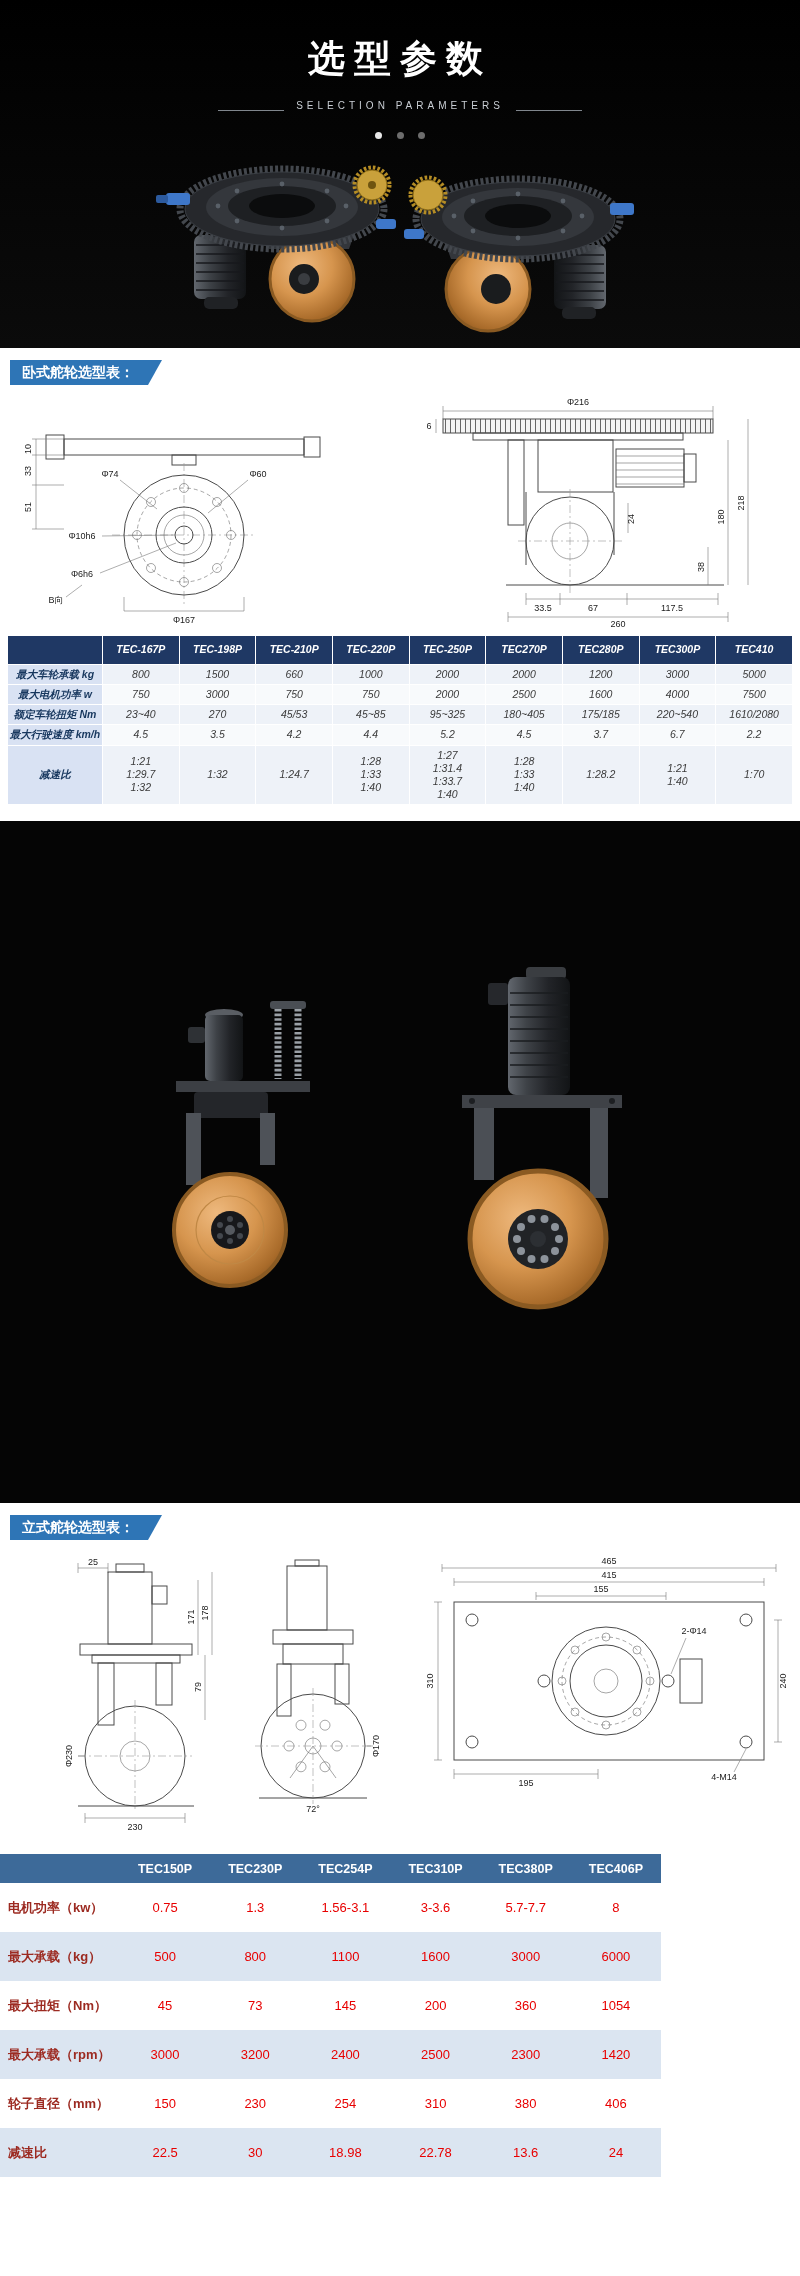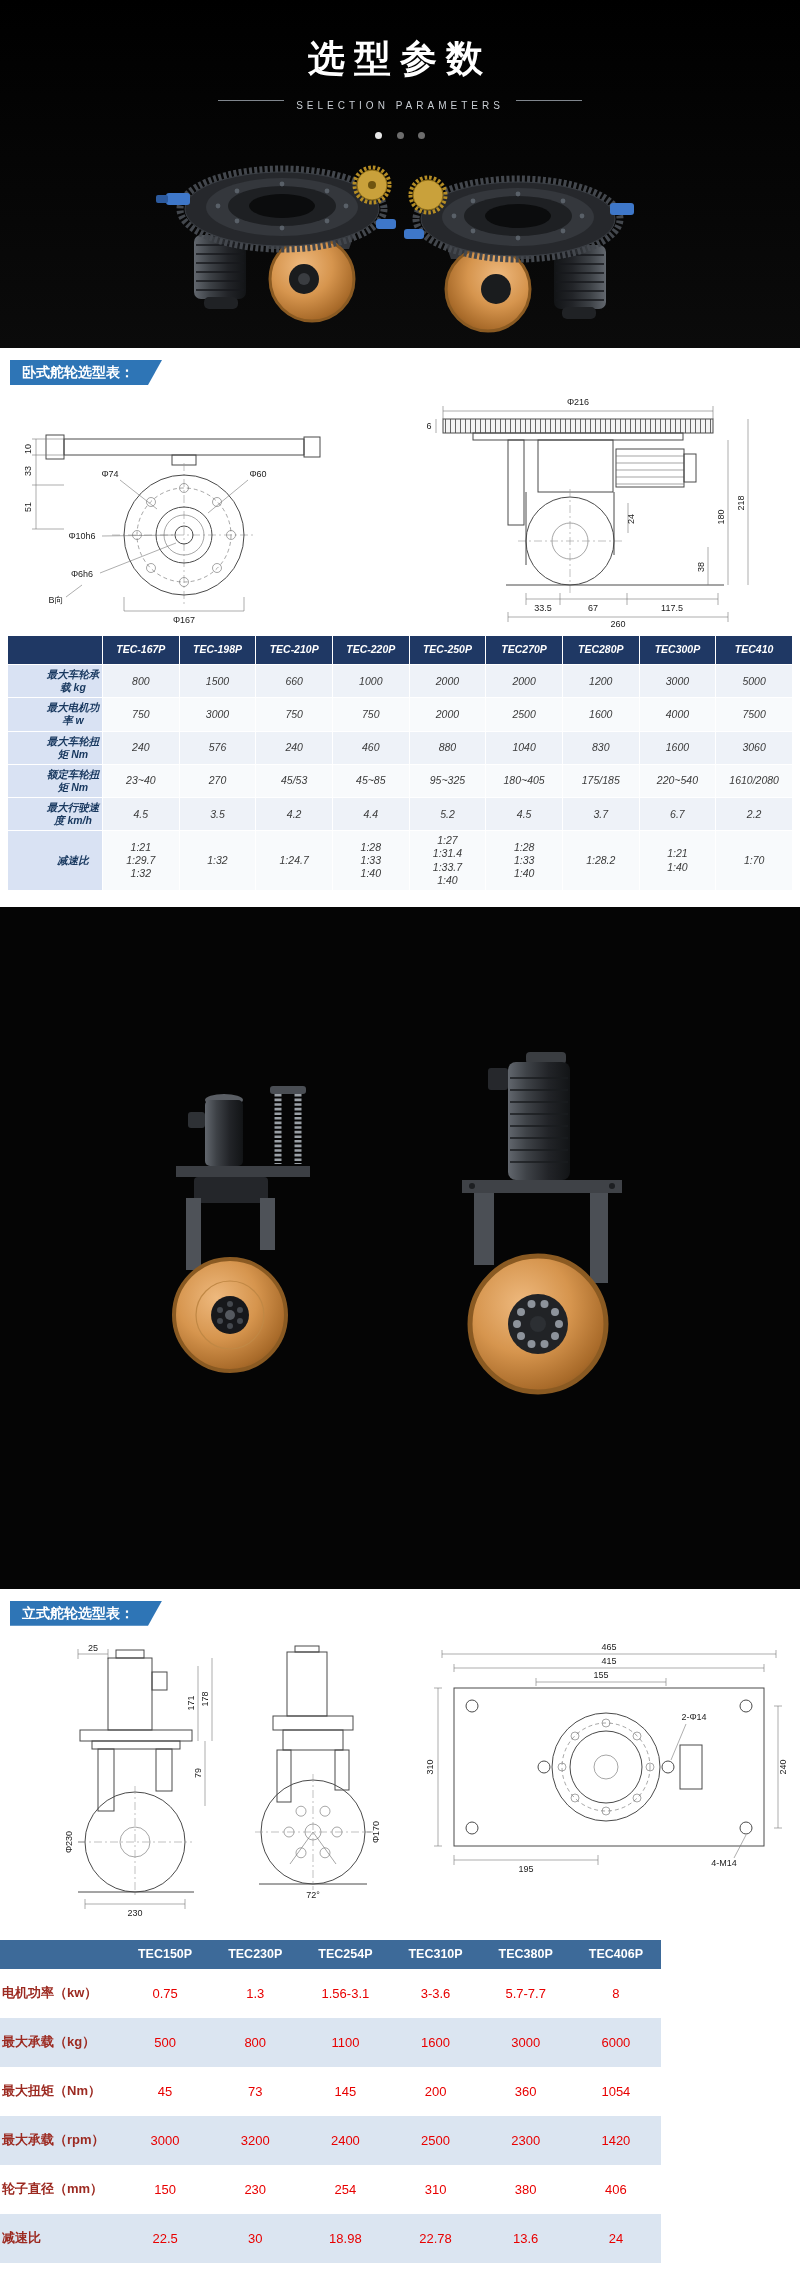--- a/index.html
+++ b/index.html
@@ -1,21 +1,21 @@
 <!DOCTYPE html>
 <html><head>
 <meta charset="utf-8">
 <style>
   html,body { margin:0; padding:0; background:#fff; }
   body { width:800px; font-family:"Liberation Sans","DejaVu Sans",sans-serif; }
 
   
   .hero { background:linear-gradient(#000,#0b0b0b); height:348px; text-align:center; overflow:hidden; }
   .hero-title { margin:0; padding-top:34px; color:#fff; font-size:37px; font-weight:700; letter-spacing:9px; }
-  .hero-sub { display:flex; align-items:flex-start; justify-content:center; gap:12px; margin-top:16px; }
+  .hero-sub { display:flex; align-items:flex-end; justify-content:center; gap:12px; margin-top:16px; }
   .hline { width:66px; height:1px; background:#80868d; }
   .subtxt { color:#c9ced4; font-size:10px; letter-spacing:4px; }
   .dots { margin-top:14px; }
   .dot { display:inline-block; width:7px; height:7px; border-radius:50%; background:#6d6d6d; margin:0 5px; }
   .dot.active { background:#e8e8e8; }
   .hero-photos { display:flex; justify-content:center; margin-top:6px; }
   .photo-h.flip { transform:scaleX(-1); margin-left:-28px; margin-top:10px; }
 
   
   .tag { display:inline-block; margin:12px 0 4px 10px; background:#2e75b6; color:#fff;
@@ -28,35 +28,35 @@
   .tdraw .thin{ fill:none; stroke:#6a6a6a; stroke-width:.6; }
   .tdraw .cl  { fill:none; stroke:#999;    stroke-width:.6; stroke-dasharray:8 3 2 3; }
   .tdraw .dim { fill:none; stroke:#777;    stroke-width:.6; }
   .tdraw text { font-size:9px; fill:#222; text-anchor:middle; }
 
   
   .spec-h { width:786px; margin:6px auto 16px; border-collapse:collapse; table-layout:fixed; font-size:10.5px; line-height:1.25;font-style:italic; }
   .spec-h th,.spec-h td { border:1px solid #fff; text-align:center; vertical-align:middle; padding:3px 1px; }
   .spec-h thead th { background:#1f3864; color:#fff; font-weight:700; height:22px; }
   .spec-h thead th:first-child { width:92px; }
-  .spec-h tbody th { background:#d9e2f3; color:#17375e; font-weight:700;padding-left:37px; }
+  .spec-h tbody th { background:#d9e2f3; color:#17375e; font-weight:700; }
   .spec-h tbody td { background:#eef2f8; color:#3a3a3a; }
   .spec-h tbody tr:nth-child(even) td { background:#f8fafc; }
 
   
   .dark-photos { background:#050505; height:682px; display:flex; align-items:center; justify-content:center; gap:40px; }
   .photo-v.right { margin-top:-4px; }
 
   
   .spec-v { width:661px; border-collapse:collapse; table-layout:fixed; font-size:13px; margin-top:8px; }
   .spec-v thead th { background:#3d6a99; color:#fff; font-weight:700; height:27px; font-size:12.5px; }
   .spec-v thead th:first-child { width:118px; }
   .spec-v tbody tr:nth-child(odd)  { background:#fff; }
   .spec-v tbody tr:nth-child(even) { background:#dbe5f1; }
-  .spec-v tbody th { color:#9c2a21; text-align:left; padding-left:2px; font-weight:700; height:47px; }
+  .spec-v tbody th { color:#9c2a21; text-align:left; padding-left:8px; font-weight:700; height:47px; }
   .spec-v tbody td { color:#e80000; text-align:center; }
 </style>
 </head>
 <body>
 
 <svg width="0" height="0" style="position:absolute" aria-hidden="true">
   <defs>
     <linearGradient id="gMotor" x1="0" y1="0" x2="1" y2="0">
       <stop offset="0" stop-color="#62676e"></stop>
         <stop offset="0.3" stop-color="#3e4247"></stop>
@@ -311,32 +311,20 @@
             <th>最大电机功率 w</th>
             <td>750</td>
             <td>3000</td>
             <td>750</td>
             <td>750</td>
             <td>2000</td>
             <td>2500</td>
             <td>1600</td>
             <td>4000</td>
             <td>7500</td>
-          </tr>
-          <tr>
-            <th>最大车轮扭矩 Nm</th>
-            <td>240</td>
-            <td>576</td>
-            <td>240</td>
-            <td>460</td>
-            <td>880</td>
-            <td>1040</td>
-            <td>830</td>
-            <td>1600</td>
-            <td>3060</td>
           </tr>
           <tr>
             <th>额定车轮扭矩 Nm</th>
             <td>23~40</td>
             <td>270</td>
             <td>45/53</td>
             <td>45~85</td>
             <td>95~325</td>
             <td>180~405</td>
             <td>175/185</td>

